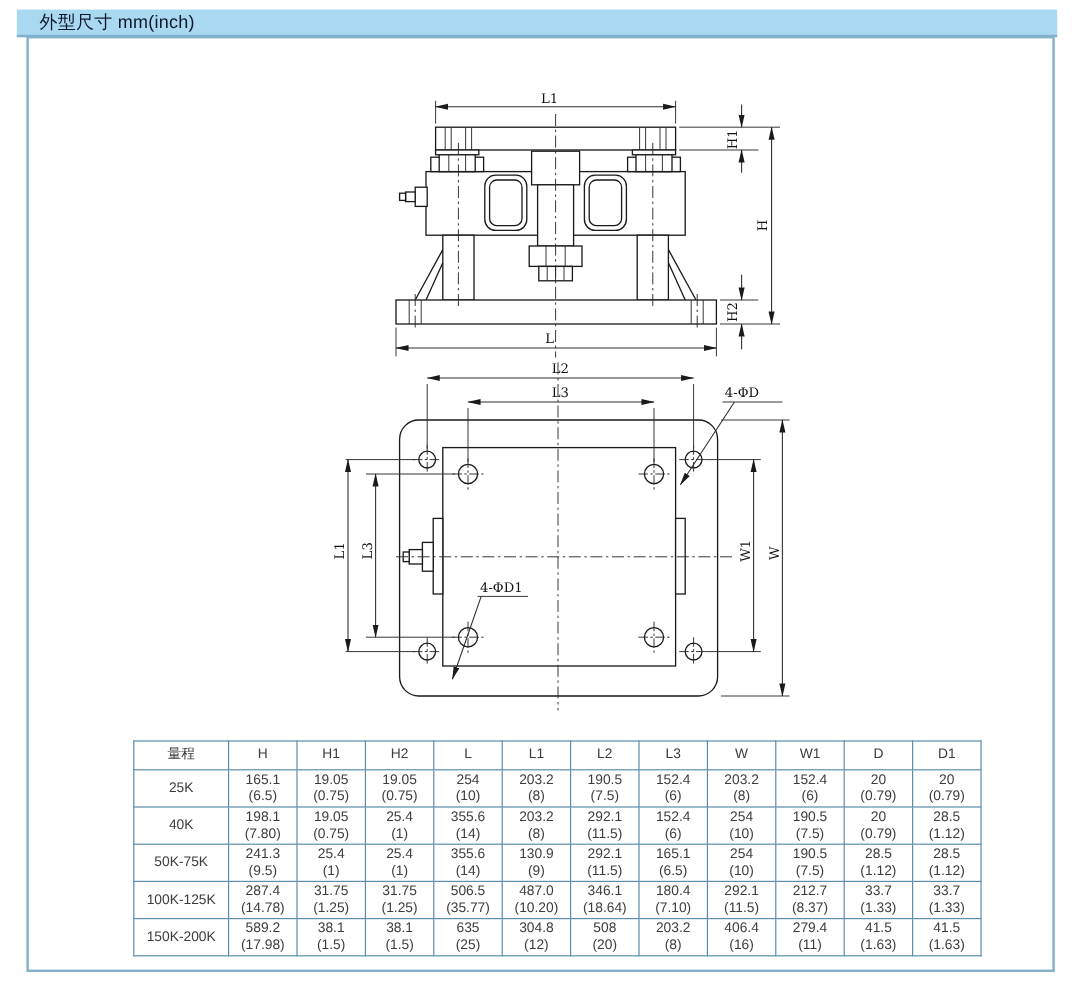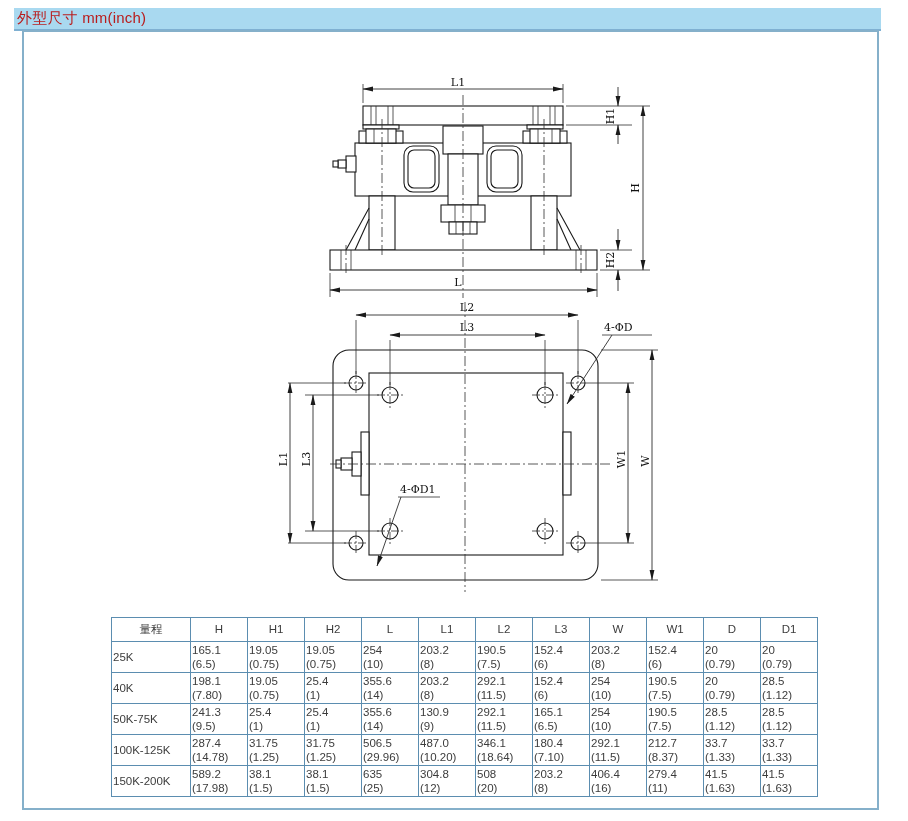--- a/index.html
+++ b/index.html
@@ -2,39 +2,39 @@
 <html><head>
 <meta charset="utf-8">
 <style>
   html,body{margin:0;padding:0;background:#ffffff;}
   body{width:908px;height:821px;position:relative;font-family:"Liberation Sans",sans-serif;overflow:hidden;}
 
   
   .titlebar{position:absolute;left:14px;top:8px;width:867px;height:23px;
     background:#a9d9f0;border-bottom:2px solid #7fb0d2;box-sizing:border-box;
     display:flex;align-items:center;}
-  .titlebar .t{font-size:15px;color:#b91c1c;padding-left:3px;letter-spacing:0.2px;}
+  .titlebar .t{font-size:15px;color:#0f172a;padding-left:19px;letter-spacing:0.2px;}
 
   
   .contentbox{position:absolute;left:22px;top:30px;width:857px;height:780px;
     border:2px solid #85b0ca;box-sizing:border-box;background:transparent;}
 
   
   svg.draw{position:absolute;left:0;top:0;pointer-events:none;}
   .ln{stroke:#1a1a1a;stroke-width:1.1;fill:none;}
   .lnw{stroke:#1a1a1a;stroke-width:1.1;fill:#ffffff;}
   .thin{stroke:#2e2e2e;stroke-width:0.8;fill:none;}
   .cl{stroke:#2e2e2e;stroke-width:0.8;fill:none;stroke-dasharray:10 3 2 3;}
   .cross{stroke:#2e2e2e;stroke-width:0.8;fill:none;stroke-dasharray:8 2 2 2;}
   .dim{stroke:#2e2e2e;stroke-width:0.9;fill:none;}
   text.dlabel{font-family:"DejaVu Serif",serif;font-size:11px;fill:#111;}
 
   
   table.dims{position:absolute;left:111px;top:617px;border-collapse:collapse;
-    table-layout:fixed;font-size:11.5px;color:#3c3c3c;}
+    table-layout:fixed;font-size:11.5px;color:#3c3c3c;text-align:center;}
   table.dims th,table.dims td{border:1px solid #5b8db0;padding:0 1px;
     font-weight:normal;line-height:1.25;}
   table.dims th{height:23px;}
   table.dims td{height:30px;}
   table.dims col.c0{width:79px;}
   table.dims col.cn{width:57px;}
 </style>
 </head>
 <body>
 
@@ -362,21 +362,21 @@
         <td>
           <div>31.75</div>
           <div>(1.25)</div>
         </td>
         <td>
           <div>31.75</div>
           <div>(1.25)</div>
         </td>
         <td>
           <div>506.5</div>
-          <div>(29.96)</div>
+          <div>(35.77)</div>
         </td>
         <td>
           <div>487.0</div>
           <div>(10.20)</div>
         </td>
         <td>
           <div>346.1</div>
           <div>(18.64)</div>
         </td>
         <td>

